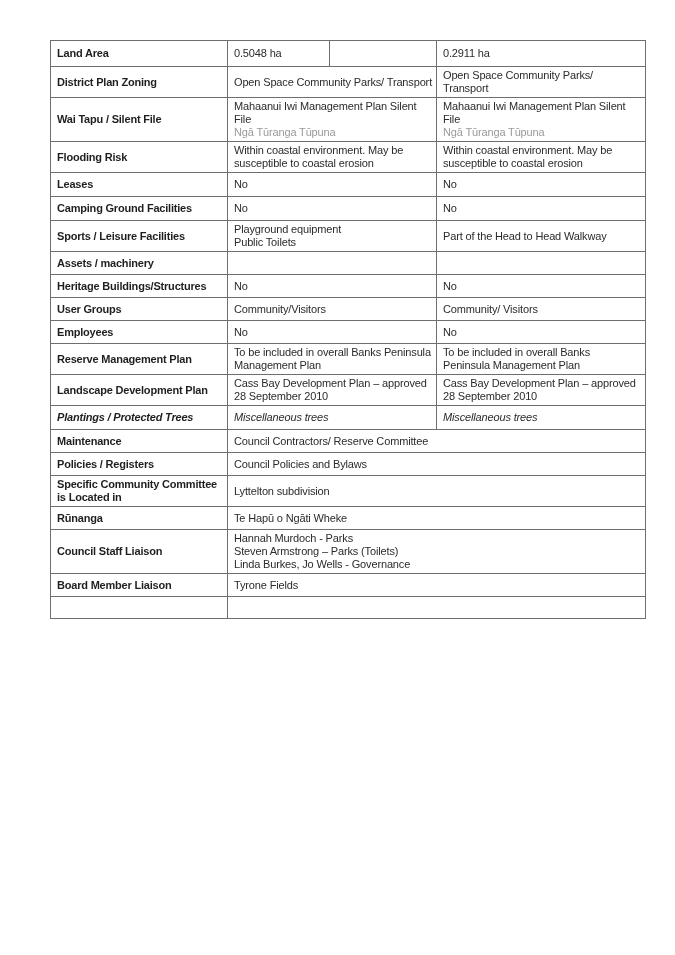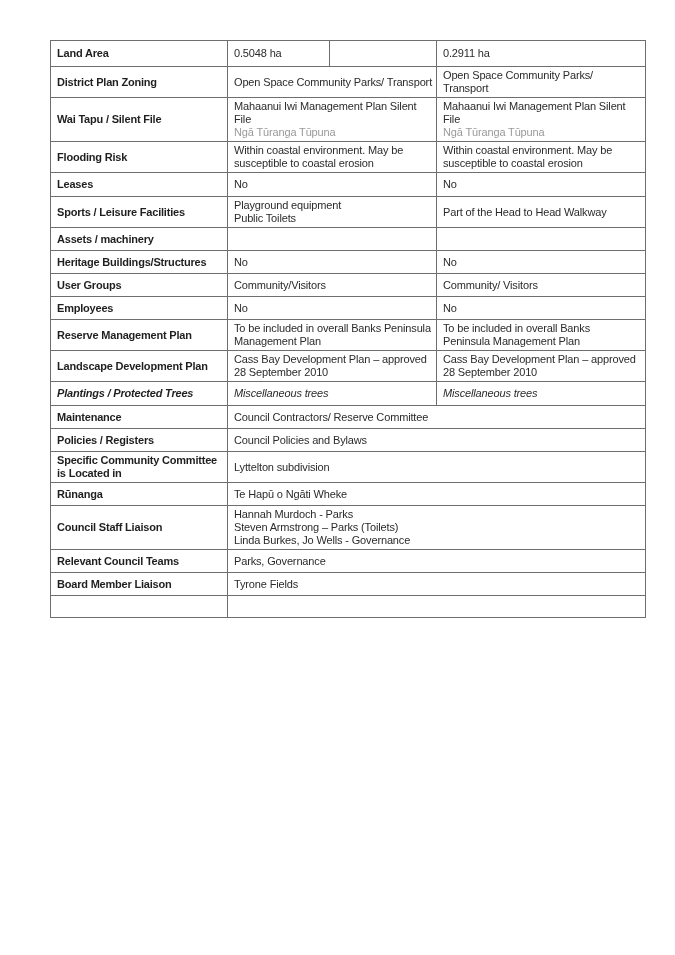--- a/index.html
+++ b/index.html
@@ -121,20 +121,31 @@
           <td class="label-cell">
             <div class="label-line">Leases</div>
           </td>
           <td class="value-cell" colspan="2">
             <div class="cell-line">No</div>
           </td>
           <td class="value-cell">
             <div class="cell-line">No</div>
           </td>
         </tr>
+        <tr style="height: 24px;">
+          <td class="label-cell">
+            <div class="label-line">Camping Ground Facilities</div>
+          </td>
+          <td class="value-cell" colspan="2">
+            <div class="cell-line">No</div>
+          </td>
+          <td class="value-cell">
+            <div class="cell-line">No</div>
+          </td>
+        </tr>
         <tr style="height: 28px;">
           <td class="label-cell">
             <div class="label-line">Sports / Leisure Facilities</div>
           </td>
           <td class="value-cell" colspan="2">
             <div class="cell-line">Playground equipment</div>
             <div class="cell-line">Public Toilets</div>
           </td>
           <td class="value-cell">
             <div class="cell-line">Part of the Head to Head Walkway</div>
@@ -251,28 +262,20 @@
           </td>
         </tr>
         <tr style="height: 43px;">
           <td class="label-cell">
             <div class="label-line">Council Staff Liaison</div>
           </td>
           <td class="value-cell" colspan="3">
             <div class="cell-line">Hannah Murdoch - Parks</div>
             <div class="cell-line">Steven Armstrong – Parks (Toilets)</div>
             <div class="cell-line">Linda Burkes, Jo Wells - Governance</div>
-          </td>
-        </tr>
-        <tr style="height: 23px;">
-          <td class="label-cell">
-            <div class="label-line">Relevant Council Teams</div>
-          </td>
-          <td class="value-cell" colspan="3">
-            <div class="cell-line">Parks, Governance</div>
           </td>
         </tr>
         <tr style="height: 23px;">
           <td class="label-cell">
             <div class="label-line">Board Member Liaison</div>
           </td>
           <td class="value-cell" colspan="3">
             <div class="cell-line">Tyrone Fields</div>
           </td>
         </tr>

